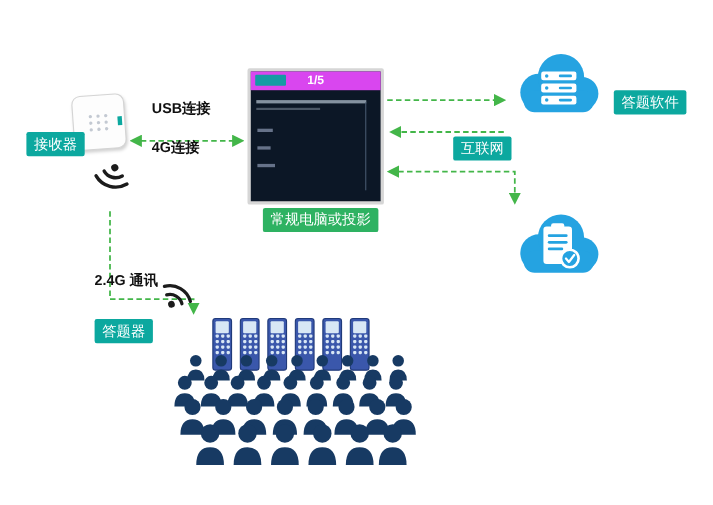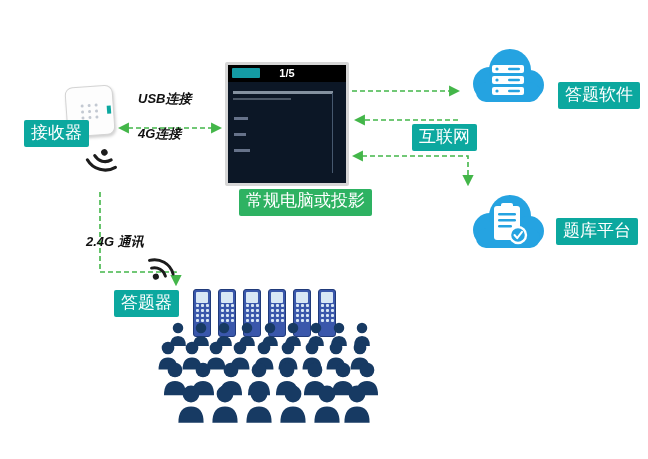--- a/index.html
+++ b/index.html
@@ -9,40 +9,40 @@
     --cloud-blue:#25a3e1;
     --crowd-navy:#173a63;
     --clicker-blue:#3a57ab;
     --screen-bg:#0c1726;
   }
   *{box-sizing:border-box;margin:0;padding:0;}
   body{background:#fff;font-family:"Liberation Sans",sans-serif;}
   .stage{position:relative;width:648px;height:459px;background:#fff;overflow:hidden;}
   .connectors{position:absolute;left:0;top:0;pointer-events:none;}
 
-  .tag{position:absolute;background:var(--label-teal);color:#fff;font-size:17px;
+  .tag{position:absolute;background:var(--label-teal);color:#fff;font-size:13px;
        line-height:1.35;padding:2px 7px;white-space:nowrap;border-radius:2px;}
-  .tag.green{background:var(--label-green);font-family:Liberation Mono, monospace;}
-
-  .conn-label{position:absolute;color:#111;font-size:13px;font-weight:600;white-space:nowrap;font-style:italic;}
+  .tag.green{background:var(--label-green);}
+
+  .conn-label{position:absolute;color:#111;font-size:13px;font-weight:600;white-space:nowrap;}
 
   
   .device{position:absolute;left:66px;top:86px;width:48px;height:50px;background:#fdfdfd;
           border:1px solid #d4d4d4;border-radius:8px;box-shadow:1px 2px 3px rgba(0,0,0,.18);
           transform:rotate(-4deg);display:flex;align-items:center;justify-content:center;}
   .dev-dots{display:grid;grid-template-columns:repeat(3,4px);grid-gap:3px;}
   .dev-dots i{width:3px;height:3px;background:#c3c9d2;border-radius:50%;display:block;}
   .dev-port{position:absolute;right:2px;top:20px;width:4px;height:8px;background:var(--label-teal);}
 
   .signal{position:absolute;}
 
   
   .screen{position:absolute;left:225px;top:62px;width:124px;height:124px;background:var(--screen-bg);
           border:3px solid #d6d6d6;border-radius:2px;}
-  .scr-top{position:absolute;left:0;top:0;right:0;height:17px;background:#000000;}
+  .scr-top{position:absolute;left:0;top:0;right:0;height:17px;background:#d946ef;}
   .scr-chip{position:absolute;left:4px;top:3px;width:28px;height:10px;background:#149ba4;border-radius:1px;}
   .scr-page{position:absolute;left:0;right:0;top:2px;text-align:center;color:#fff;font-size:11px;font-weight:bold;}
   .scr-line{position:absolute;left:5px;top:26px;width:100px;height:3px;background:#9aa7b5;opacity:.85;}
   .scr-line2{position:absolute;left:5px;top:33px;width:58px;height:2px;background:#9aa7b5;opacity:.45;}
   .scr-opt{position:absolute;height:3px;background:#7d8aa2;opacity:.8;}
   .scr-div{position:absolute;left:104px;top:28px;width:1px;height:80px;background:#46586e;}
 
   
   .clicker{position:absolute;top:289px;width:18px;height:48px;background:var(--clicker-blue);
            border:1px solid #203a7a;border-radius:3px;}
@@ -89,21 +89,21 @@
   <svg class="signal" style="left:84px;top:148px;transform:rotate(150deg)" width="34" height="34" viewBox="0 0 24 24">
     <g fill="none" stroke="#1c1c1c" stroke-width="2.2" stroke-linecap="round">
       <path d="M4 11.5 a8.5 8.5 0 0 1 8.5 8.5"></path>
       <path d="M4 5.5 a14.5 14.5 0 0 1 14.5 14.5"></path>
     </g>
     <circle cx="5.5" cy="18.5" r="2.3" fill="#1c1c1c"></circle>
   </svg>
 
   <span class="conn-label" style="left:138px;top:90px">USB连接</span>
   <span class="conn-label" style="left:138px;top:125px">4G连接</span>
-  <span class="conn-label" style="left:86px;top:233px">2.4G 通讯</span>
+  <span class="conn-label" style="left:86px;top:246px">2.4G 通讯</span>
 
   <div class="screen">
     <div class="scr-top">
       <span class="scr-chip"></span>
       <span class="scr-page">1/5</span>
     </div>
     <span class="scr-line"></span>
     <span class="scr-line2"></span>
     <span class="scr-opt" style="left:6px;top:52px;width:14px"></span>
     <span class="scr-opt" style="left:6px;top:68px;width:12px"></span>
@@ -149,31 +149,30 @@
       <rect x="37" y="17" width="12" height="5" rx="2" fill="#fff"></rect>
       <g style="fill:var(--cloud-blue)">
         <rect x="34" y="27" width="18" height="2.5" rx="1.2"></rect>
         <rect x="34" y="33" width="18" height="2.5" rx="1.2"></rect>
         <rect x="34" y="39" width="14" height="2.5" rx="1.2"></rect>
       </g>
       <circle cx="54" cy="49" r="8" style="fill:var(--cloud-blue)" stroke="#fff" stroke-width="2.4"></circle>
       <path d="M50.5,49 l2.7,3.2 l4.8,-6.4" fill="none" stroke="#fff" stroke-width="2" stroke-linecap="round" stroke-linejoin="round"></path>
     </g>
   </svg>
-  <div class="tag" style="left:556px;top:218px">题库平台</div>
 
   <svg class="signal" style="left:146px;top:250px;transform:rotate(-15deg)" width="32" height="32" viewBox="0 0 24 24">
     <g fill="none" stroke="#1c1c1c" stroke-width="2.2" stroke-linecap="round">
       <path d="M4 11.5 a8.5 8.5 0 0 1 8.5 8.5"></path>
       <path d="M4 5.5 a14.5 14.5 0 0 1 14.5 14.5"></path>
     </g>
     <circle cx="5.5" cy="18.5" r="2.3" fill="#1c1c1c"></circle>
   </svg>
 
-  <div class="tag" style="left:114px;top:290px">答题器</div>
+  <div class="tag" style="left:86px;top:290px">答题器</div>
 
   <div class="clicker" style="left:193px">
     <div class="clicker-screen"></div>
     <div class="clicker-keys">
         <i></i>
         <i></i>
         <i></i>
         <i></i>
         <i></i>
         <i></i>

